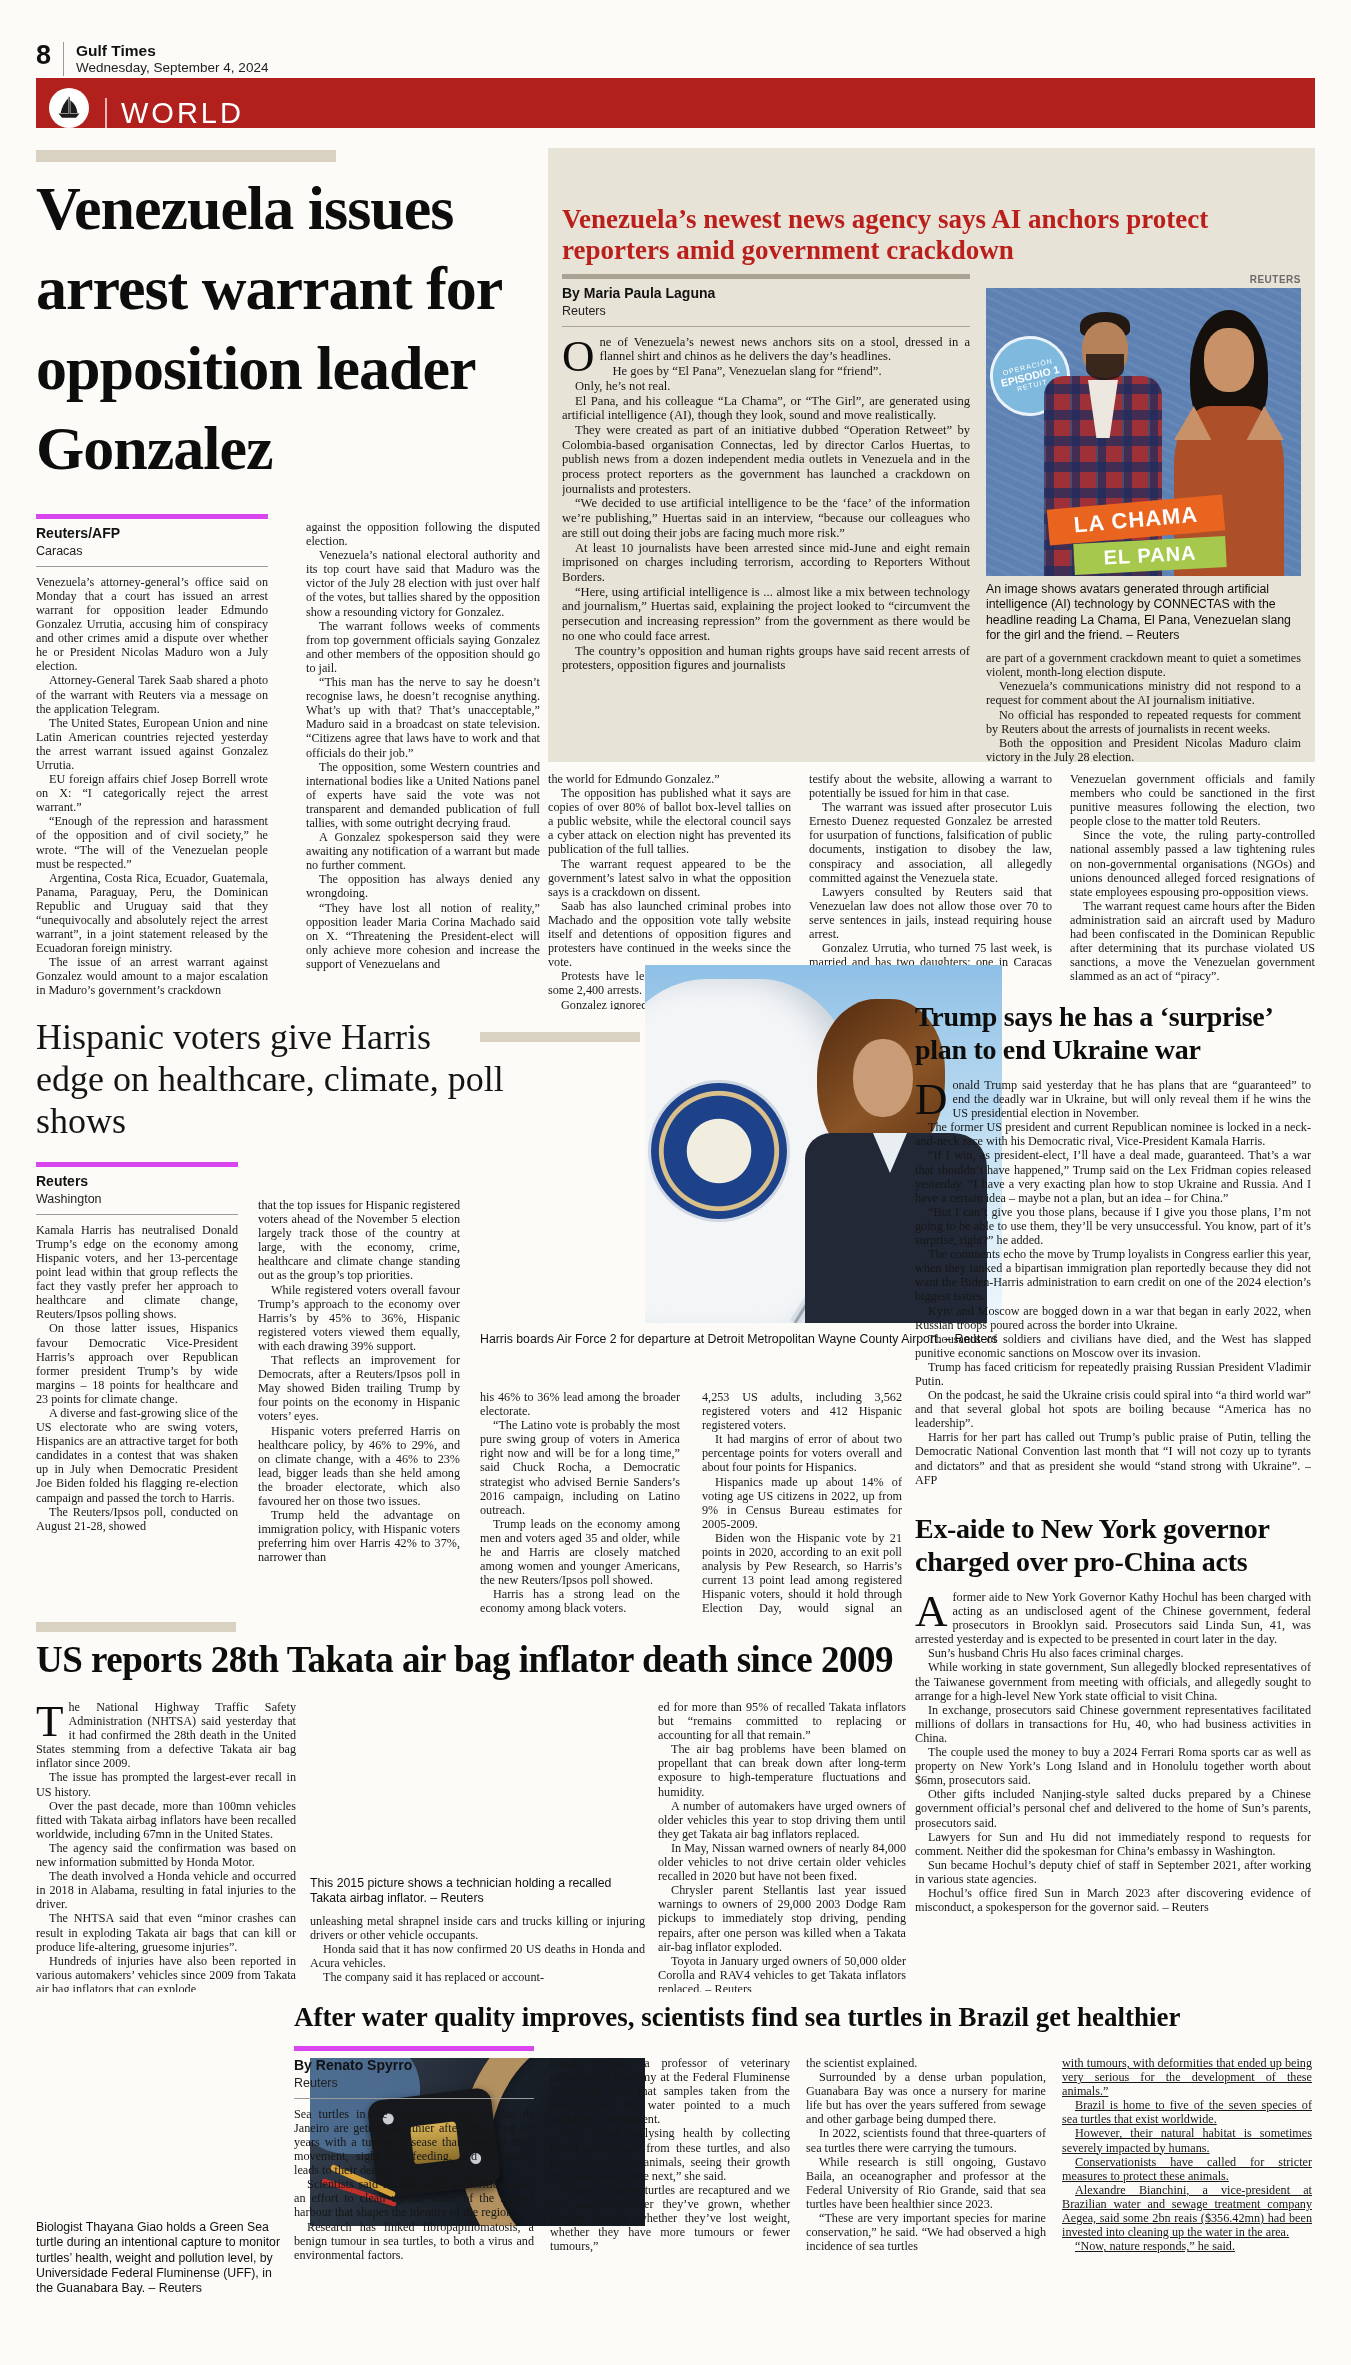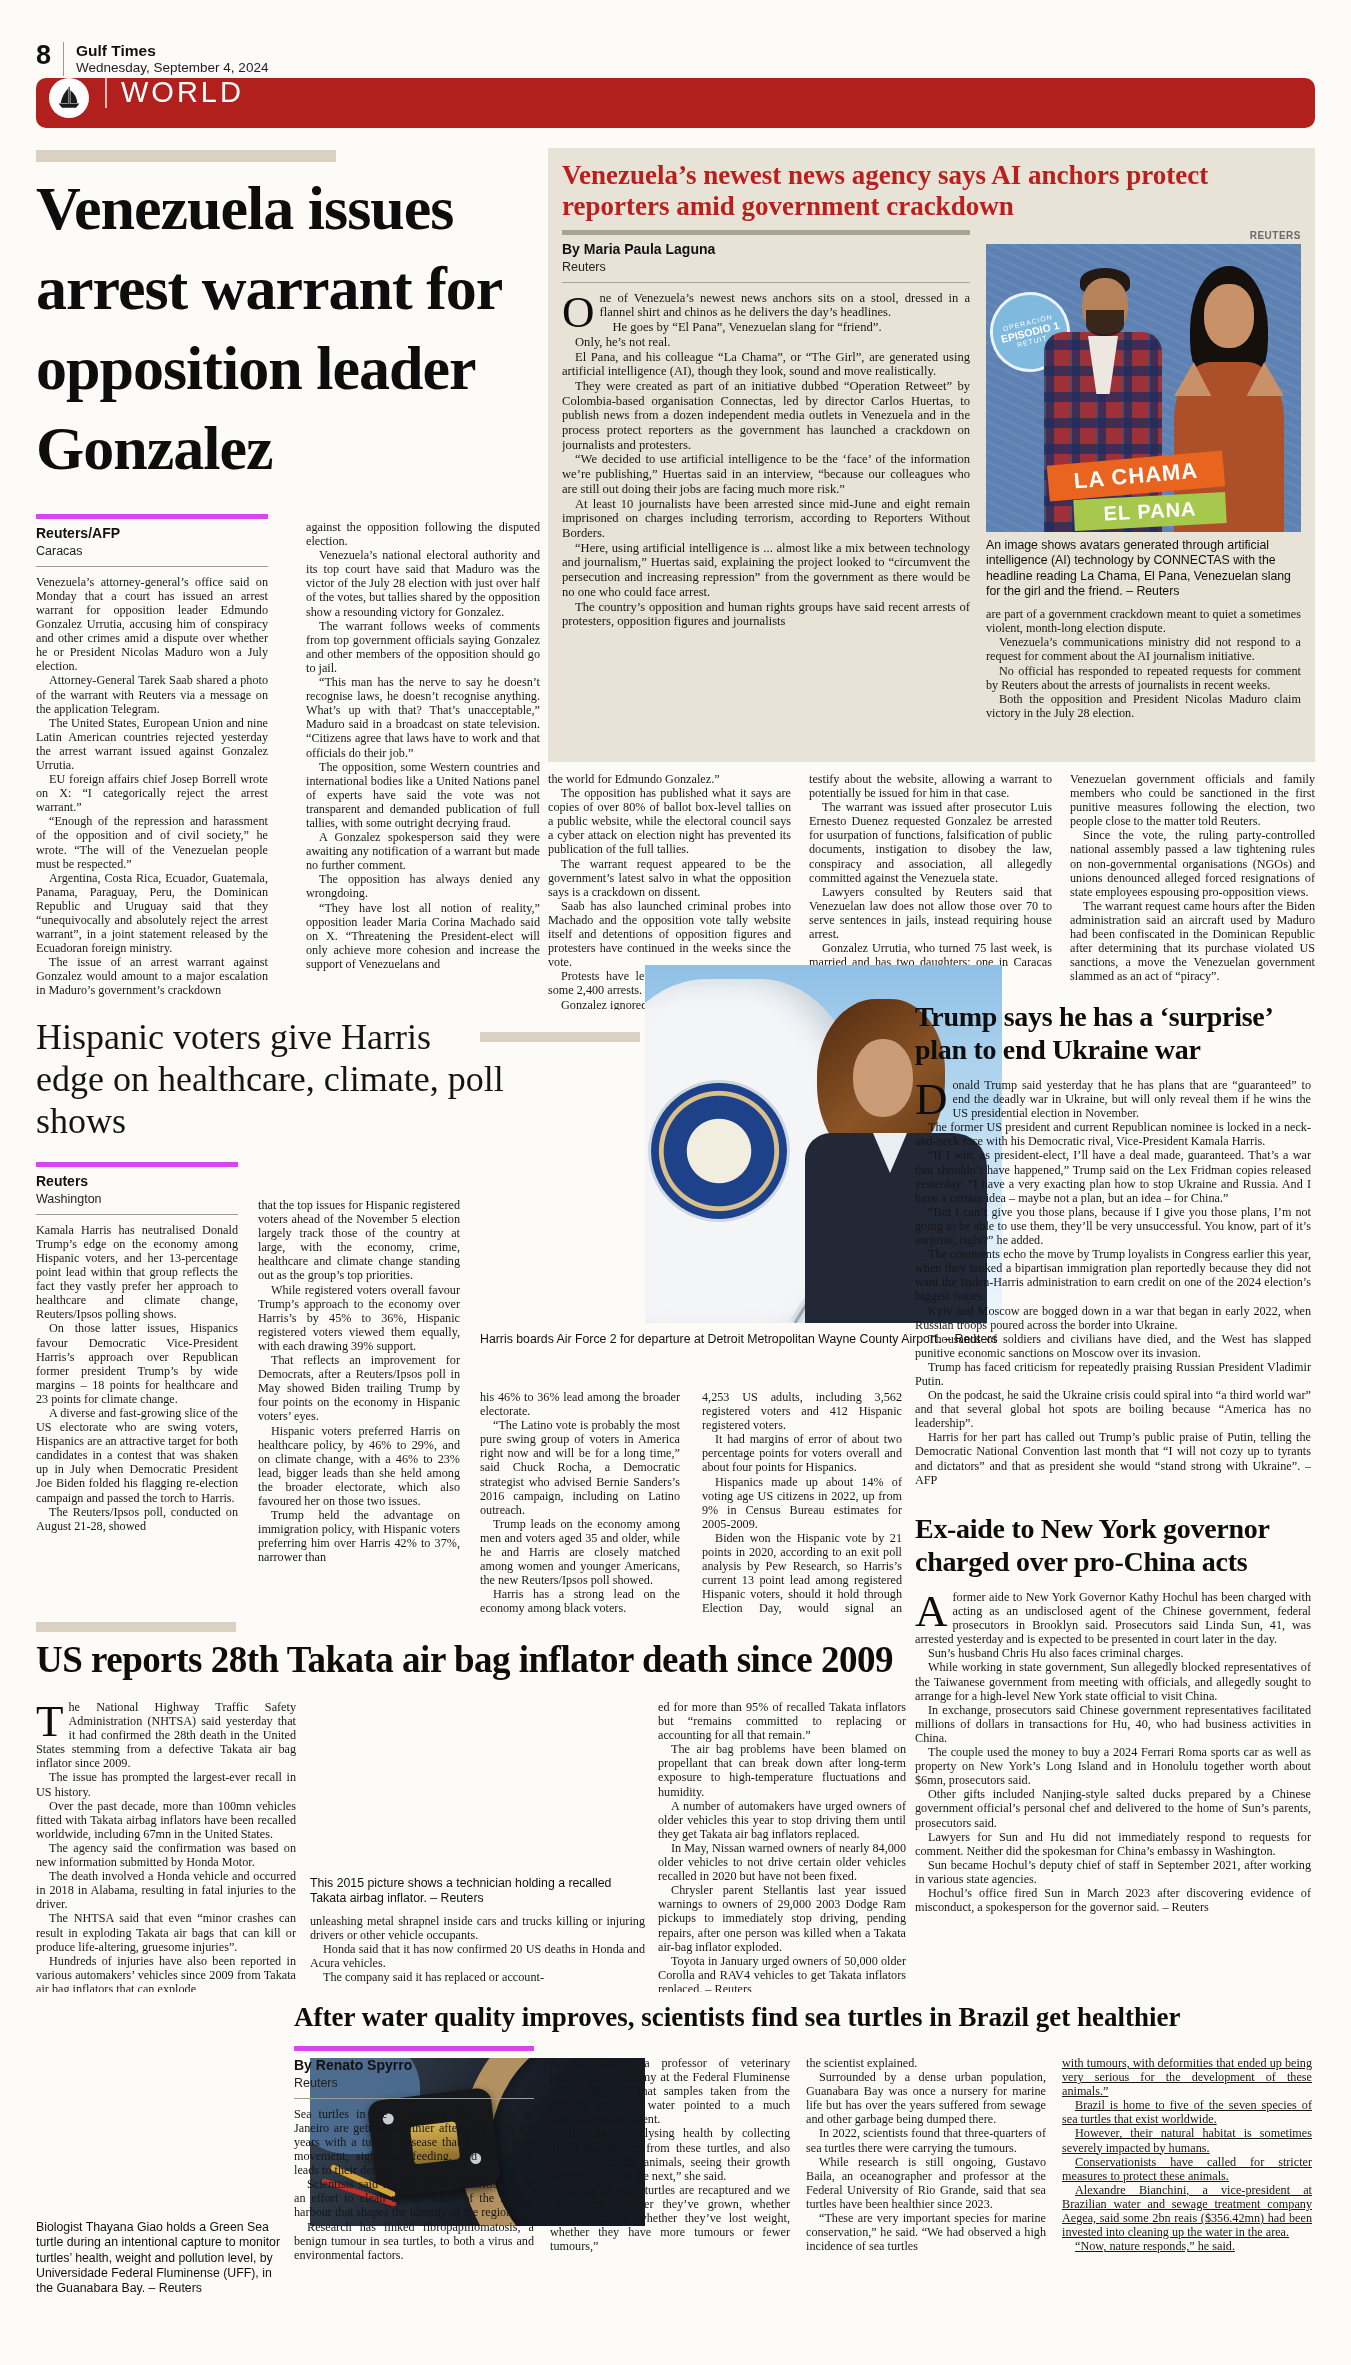--- a/index.html
+++ b/index.html
@@ -5,33 +5,33 @@
   html,body{margin:0;padding:0;background:#e9e9e9;}
   .page{position:relative;width:1351px;height:2365px;margin:0 auto;background:#fcfbf8;
         font-family:"Liberation Serif",serif;color:#171717;overflow:hidden;}
   .abs{position:absolute;}
 
   
   .pgnum{font:700 27px/1 "Liberation Sans",sans-serif;color:#111;}
   .hdr-div{width:1px;height:34px;background:#9a9a9a;}
   .mast-name{font:800 15.5px/1.15 "Liberation Sans",sans-serif;color:#111;}
   .mast-date{font:400 13.5px/1.2 "Liberation Sans",sans-serif;color:#222;}
-  .banner{left:36px;top:78px;width:1279px;height:50px;background:#b1201c;display:flex;align-items:flex-start;border-radius:10px;}
+  .banner{left:36px;top:78px;width:1279px;height:50px;background:#b1201c;display:flex;align-items:flex-end;}
   .logo-circle{width:40px;height:40px;border-radius:50%;background:#fff;margin-left:13px;
                display:flex;align-items:center;justify-content:center;}
   .banner-bar{width:2px;height:30px;background:#e9b9b5;margin:0 14px 0 16px;}
   .banner-title{font:400 29px/1 "Liberation Sans",sans-serif;color:#fff;letter-spacing:3px;}
 
   
   .tan{background:#d9d2c2;}
 
   
   .h-main{font:700 62px/80px "Liberation Serif",serif;letter-spacing:-1px;color:#0d0d0d;}
   .h-light{font:400 36px/42px "Liberation Serif",serif;color:#141414;}
-  .h-red{font:700 27px/31px "Liberation Serif",serif;color:#bb1f1c;}
+  .h-red{font:700 27px/31px "Liberation Serif",serif;color:#bb1f1c;margin-top:44px;}
   .h-heavy{font:700 28px/33px "Liberation Serif",serif;color:#0d0d0d;letter-spacing:-.3px;}
   .h-takata{font:700 37px/40px "Liberation Serif",serif;color:#0d0d0d;letter-spacing:-.5px;}
   .h-turtle{font:700 27px/30px "Liberation Serif",serif;color:#0d0d0d;}
 
   
   .byline{font-family:"Liberation Sans",sans-serif;border-top:5px solid #d946ef;border-bottom:1px solid #9b9b9b;
           padding:6px 0 7px 0;margin-bottom:8px;}
   .by-name{font-weight:700;font-size:14px;line-height:1.25;color:#111;}
   .by-loc{font-size:12.5px;line-height:1.3;color:#222;}
 

